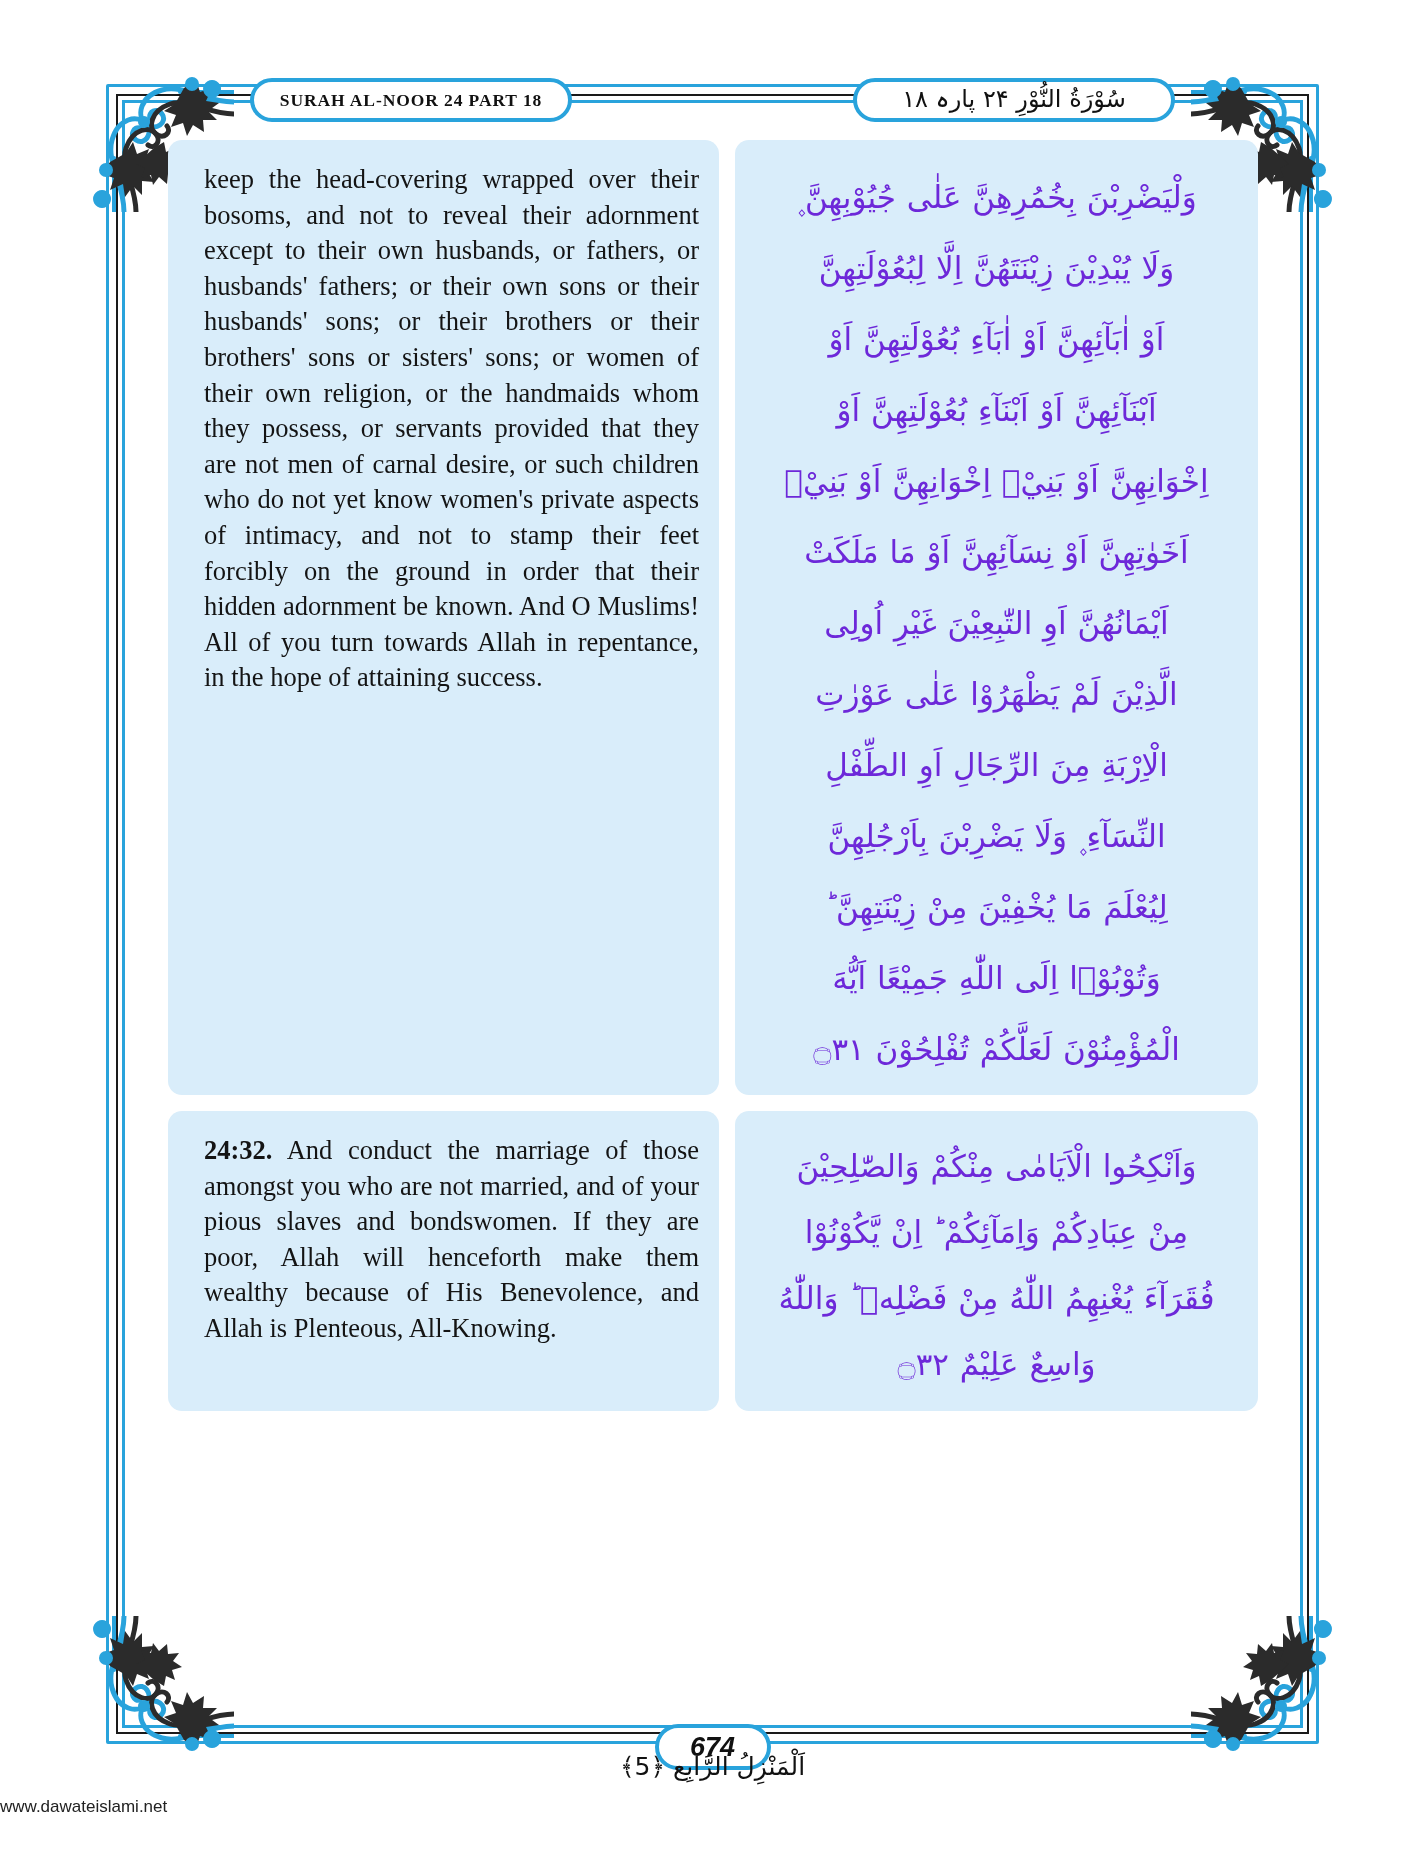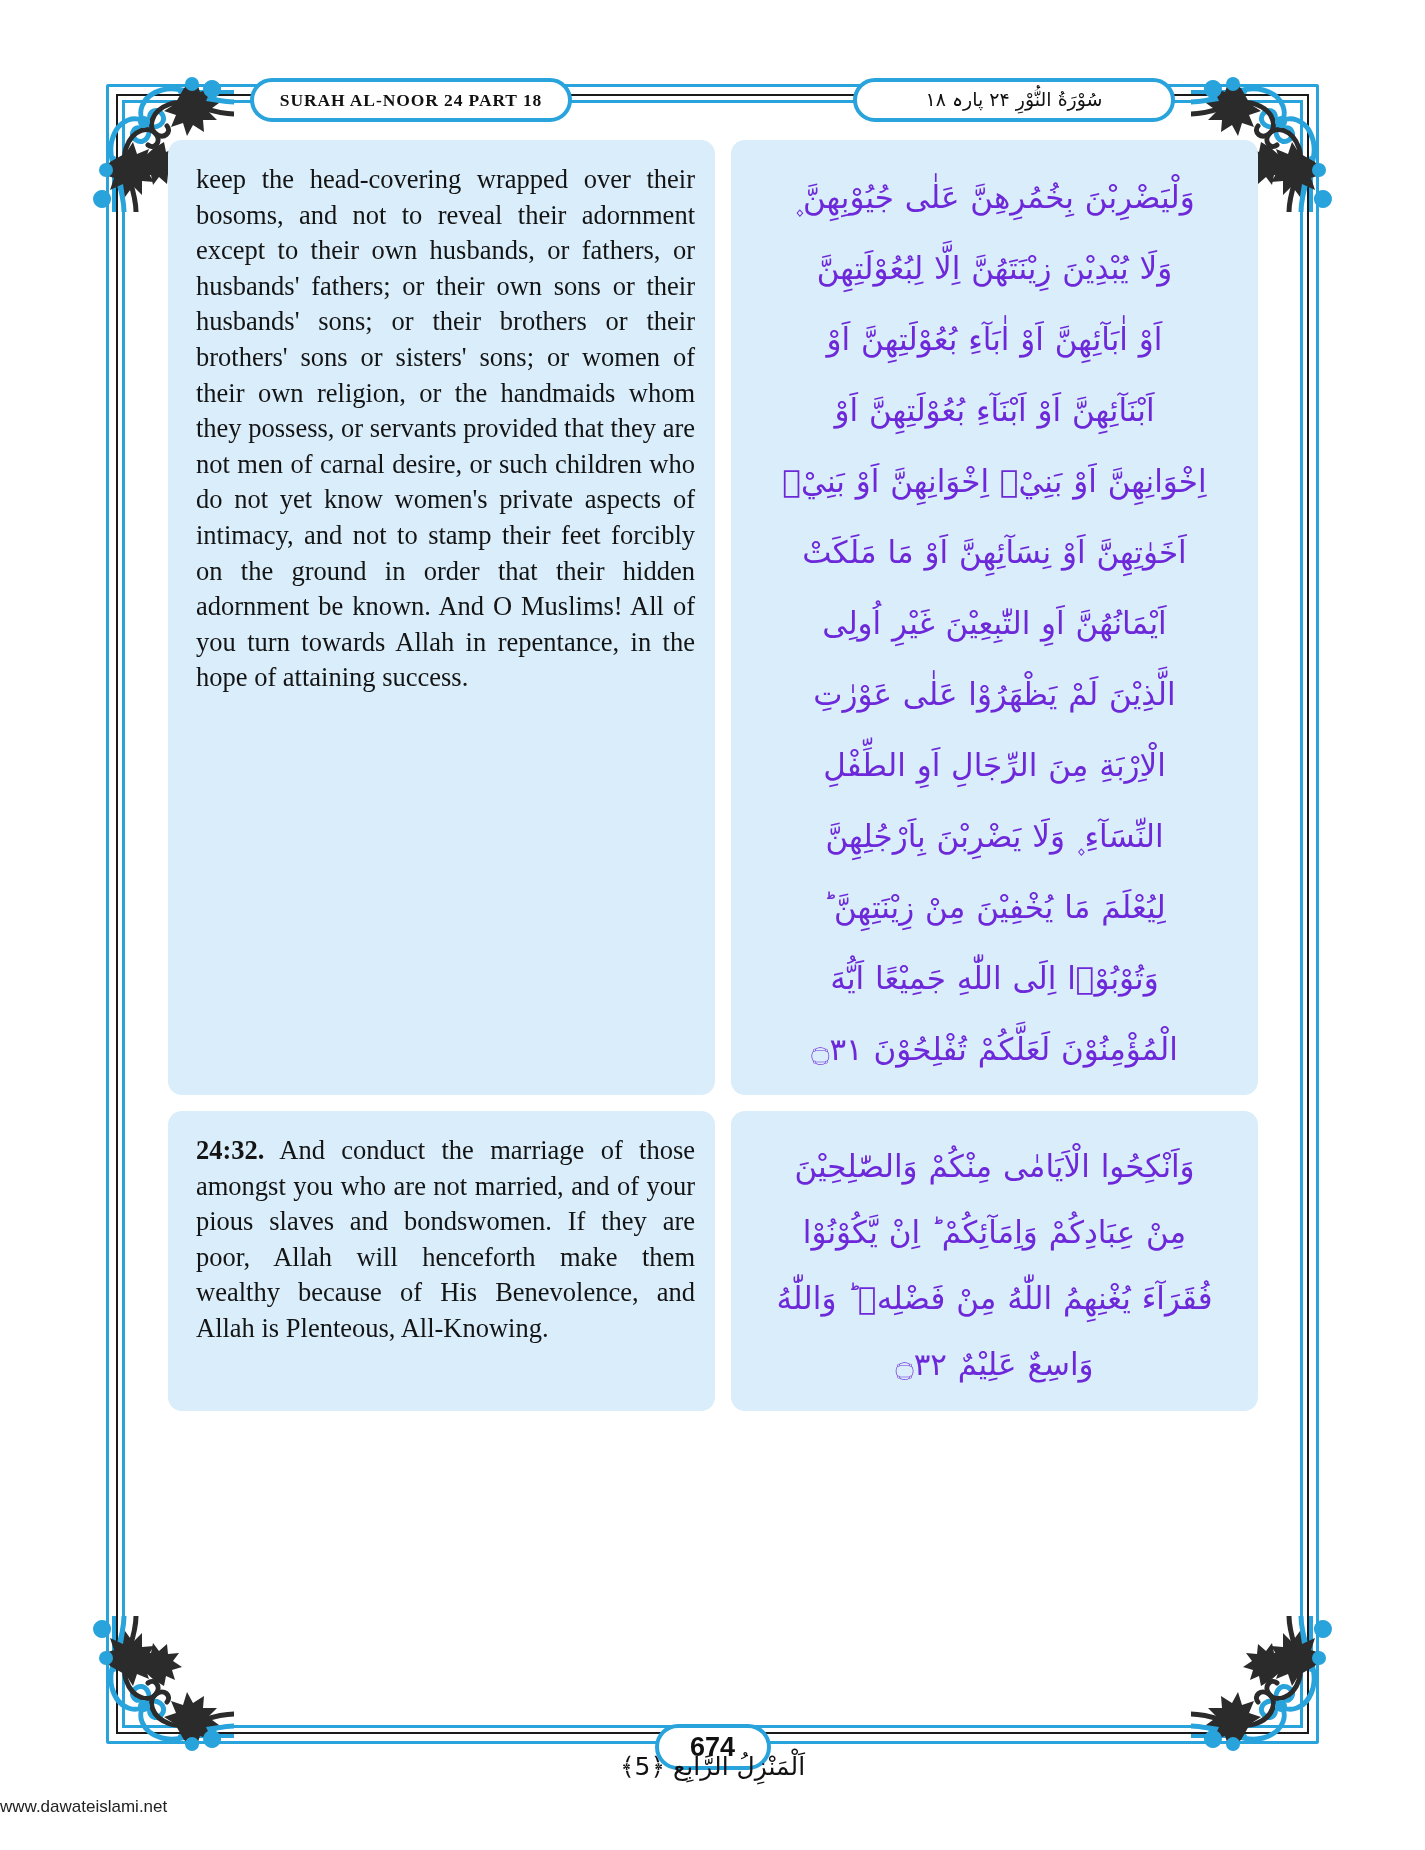--- a/index.html
+++ b/index.html
@@ -60,32 +60,33 @@
   .hdr-en {
     font-family:"Liberation Serif", serif;
     font-weight:bold;
     font-size:17.5px;
     letter-spacing:0.9px;
     color:#111;
     white-space:nowrap;
   }
   .hdr-ur {
     font-family:"DejaVu Sans", sans-serif;
-    font-size:19px;
+    font-size:24px;
     color:#111;
     direction:rtl;
     white-space:nowrap;
     transform:translateY(-1px);
   }
 
   
   .footer-band {
     position:absolute;
     left:122px; bottom:78px; right:122px;
     height:48px;
+    font-style:italic;
   }
   .pg-pill {
     position:absolute;
     left:50%; transform:translateX(-50%);
     top:0;
     width:116px; height:46px;
     background:#ffffff;
     border:4px solid #29A3DC;
     border-radius:26px;
     display:flex; align-items:center; justify-content:center;
@@ -143,21 +144,21 @@
     overflow:hidden;
   }
   .panel-en {
     font-family:"Liberation Serif", serif;
     font-size:26.5px;
     line-height:35.6px;
     color:#141414;
     text-align:justify;
     text-align-last:justify;
     hyphens:none;
-    padding-left:28px;
+    padding-left:36px;
     padding-right:20px;
   }
   .panel-en.last-ragged { text-align-last:left; }
   .vnum { font-weight:bold; }
 
   .panel-ar {
     direction:rtl;
     font-family:"DejaVu Sans", sans-serif;
     font-size:31px;
     line-height:71px;

